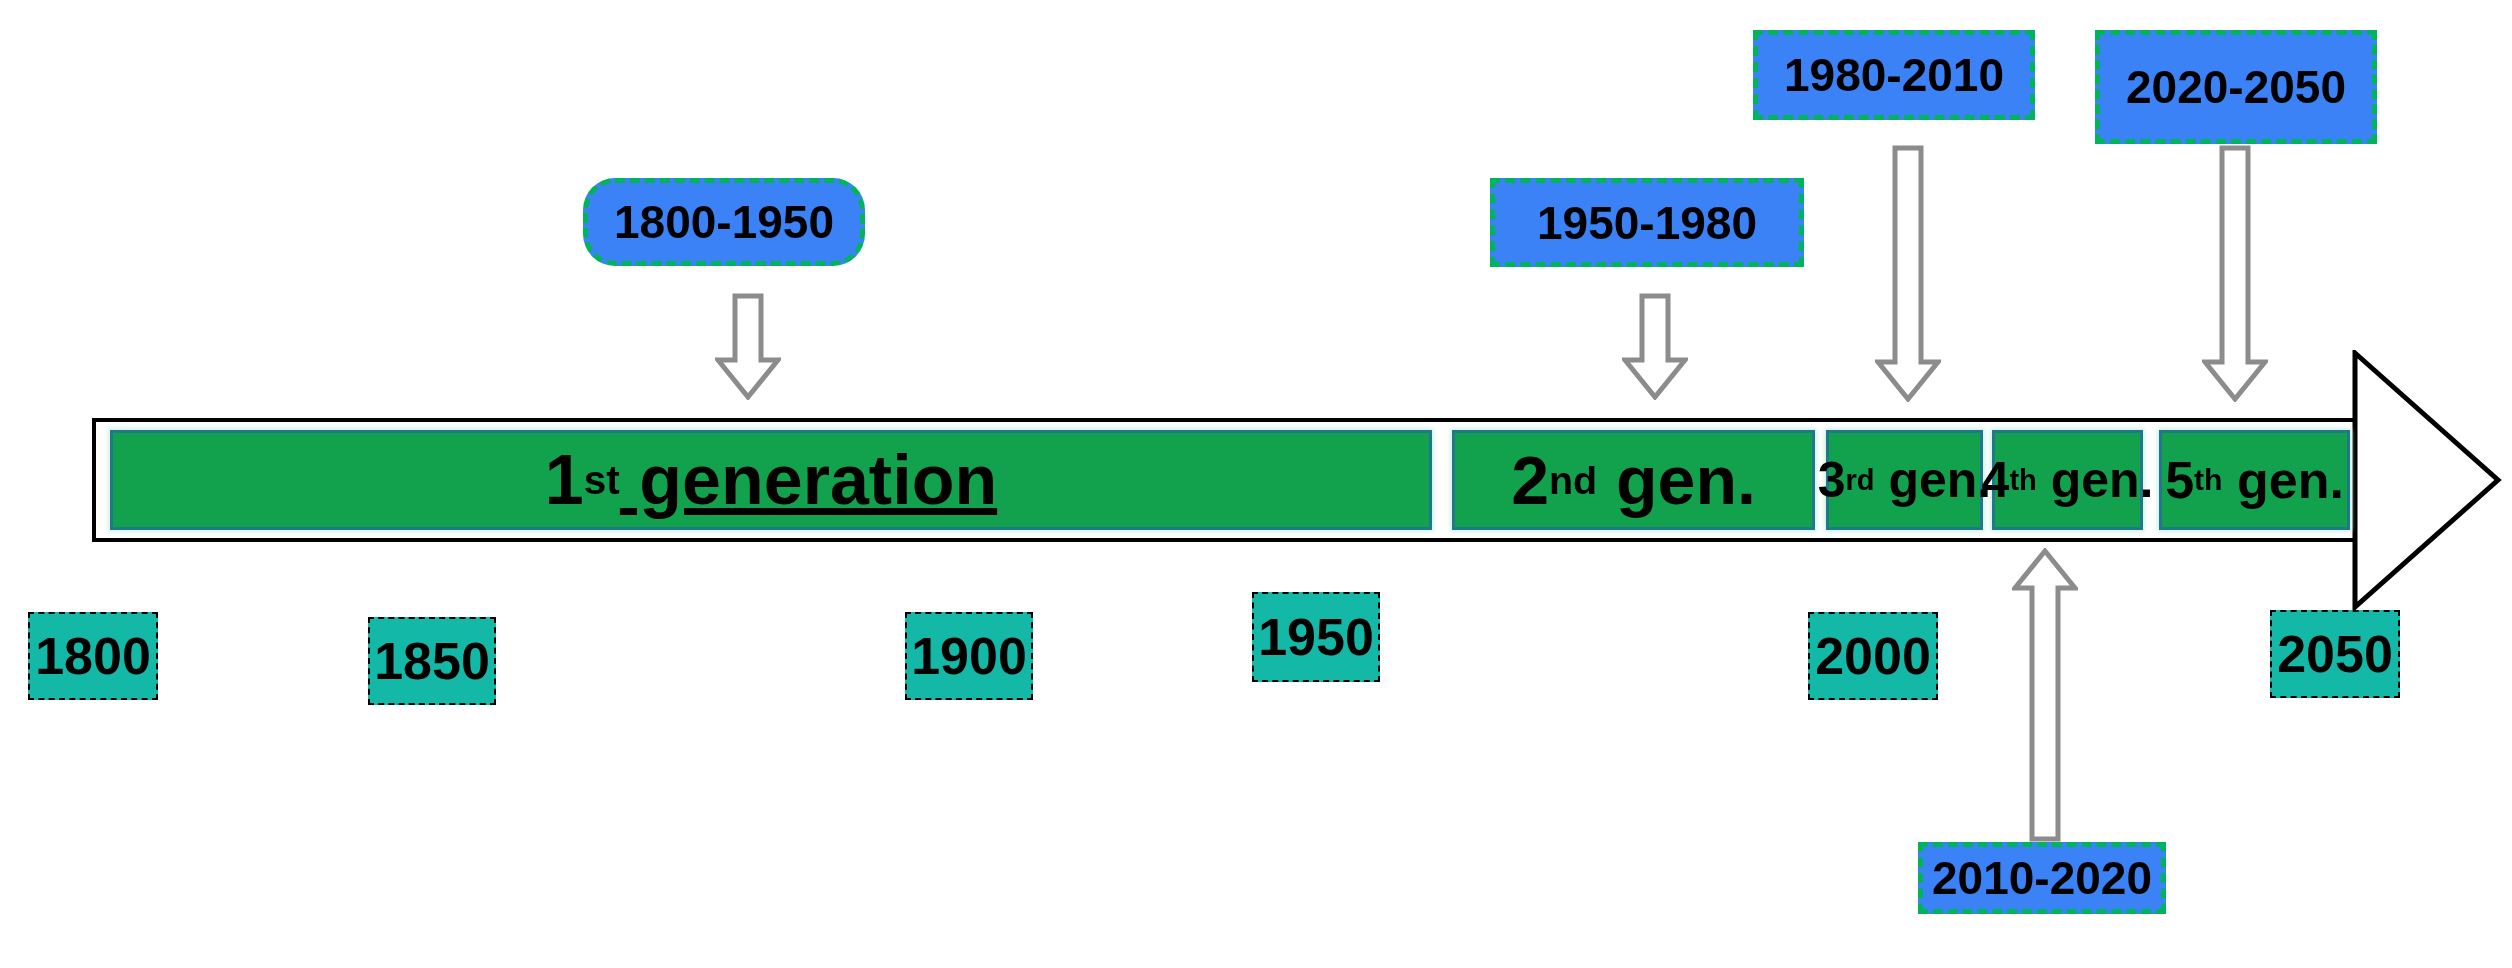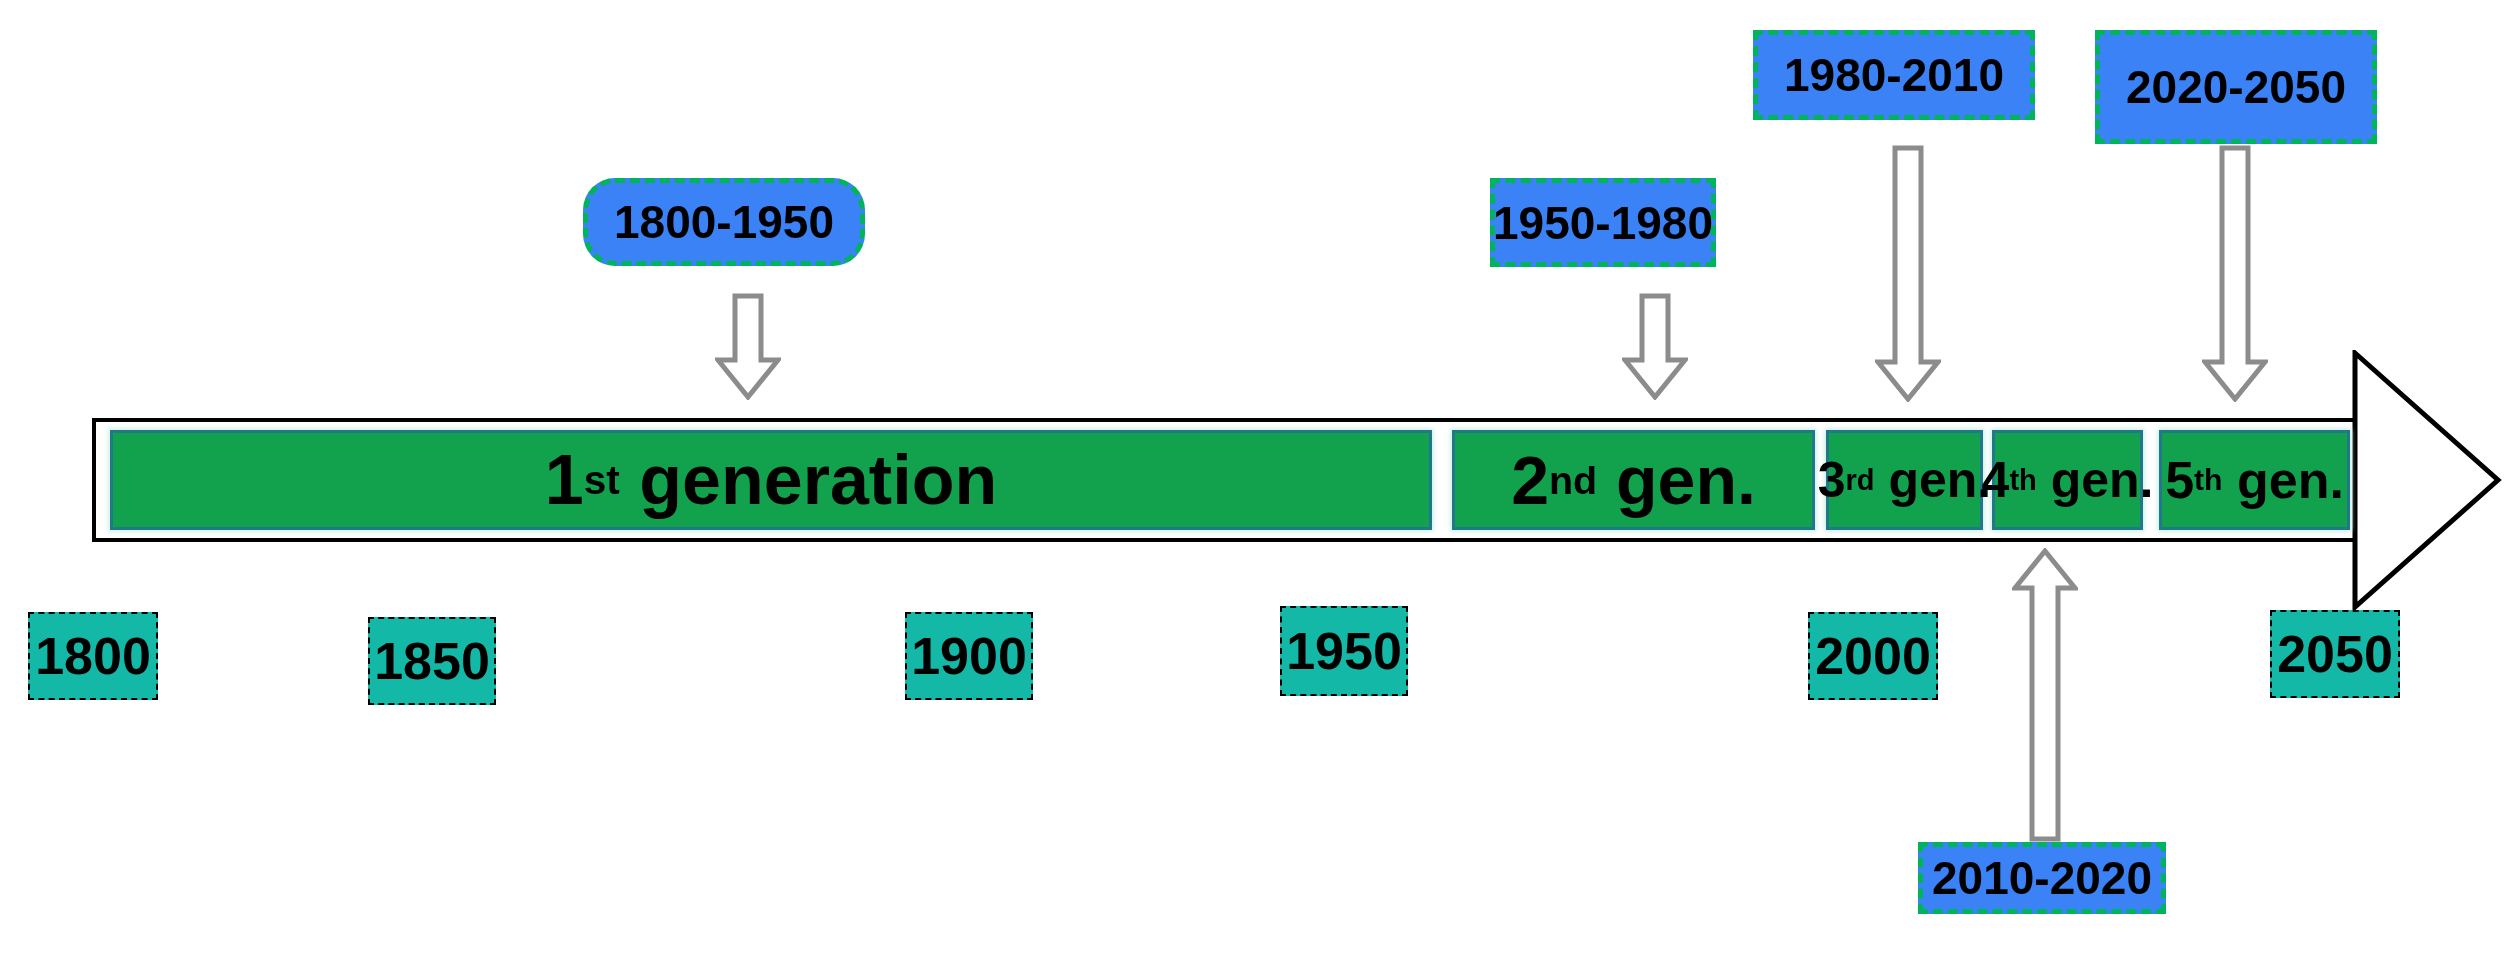--- a/index.html
+++ b/index.html
@@ -34,21 +34,21 @@
 </style>
 </head>
 <body>
 
 <div id="canvas">
 
   <div class="abs pbox" style="left:583px;top:178px;width:282px;height:88px;border-radius:32px;">
     <span>1800-1950</span>
   </div>
 
-  <div class="abs pbox" style="left:1490px;top:178px;width:226px;height:89px;">
+  <div class="abs pbox" style="left:1490px;top:178px;width:314px;height:89px;">
     <span>1950-1980</span>
   </div>
 
   <div class="abs pbox" style="left:1753px;top:30px;width:282px;height:90px;">
     <span>1980-2010</span>
   </div>
 
   <div class="abs pbox" style="left:2095px;top:30px;width:282px;height:114px;">
     <span>2020-2050</span>
   </div>
@@ -91,21 +91,21 @@
 
   <div class="abs" style="left:2352px;top:350px;">
     <svg width="152" height="260" viewBox="0 0 152 260">
       <polygon points="3,3 146,130 3,257" fill="#FFFFFF" stroke="#000000" stroke-width="5" stroke-linejoin="miter"></polygon>
     </svg>
   </div>
 
   <div class="abs seg" style="left:110px;top:430px;width:1322px;height:100px;font-size:70px;">
     <span>1</span>
       <sup class="ord">st</sup>
-      <span style="white-space:pre;"> generation</span>
+      <span style="white-space:pre;text-decoration:underline;"> generation</span>
   </div>
 
   <div class="abs seg" style="left:1452px;top:430px;width:363px;height:100px;font-size:68px;">
     <span>2</span>
       <sup class="ord">nd</sup>
       <span style="white-space:pre;"> gen.</span>
   </div>
 
   <div class="abs seg" style="left:1826px;top:430px;width:157px;height:100px;font-size:50px;">
     <span>3</span>
@@ -127,21 +127,21 @@
 
   <div class="abs ybox" style="left:28px;top:612px;width:130px;height:88px;">
     <span>1800</span>
   </div>
   <div class="abs ybox" style="left:368px;top:617px;width:128px;height:88px;">
     <span>1850</span>
   </div>
   <div class="abs ybox" style="left:905px;top:612px;width:128px;height:88px;">
     <span>1900</span>
   </div>
-  <div class="abs ybox" style="left:1252px;top:606px;width:128px;height:90px;margin-left:28px;">
+  <div class="abs ybox" style="left:1252px;top:592px;width:128px;height:90px;">
     <span>1950</span>
   </div>
   <div class="abs ybox" style="left:1808px;top:612px;width:130px;height:88px;">
     <span>2000</span>
   </div>
   <div class="abs ybox" style="left:2270px;top:610px;width:130px;height:88px;">
     <span>2050</span>
   </div>
 
 </div>

